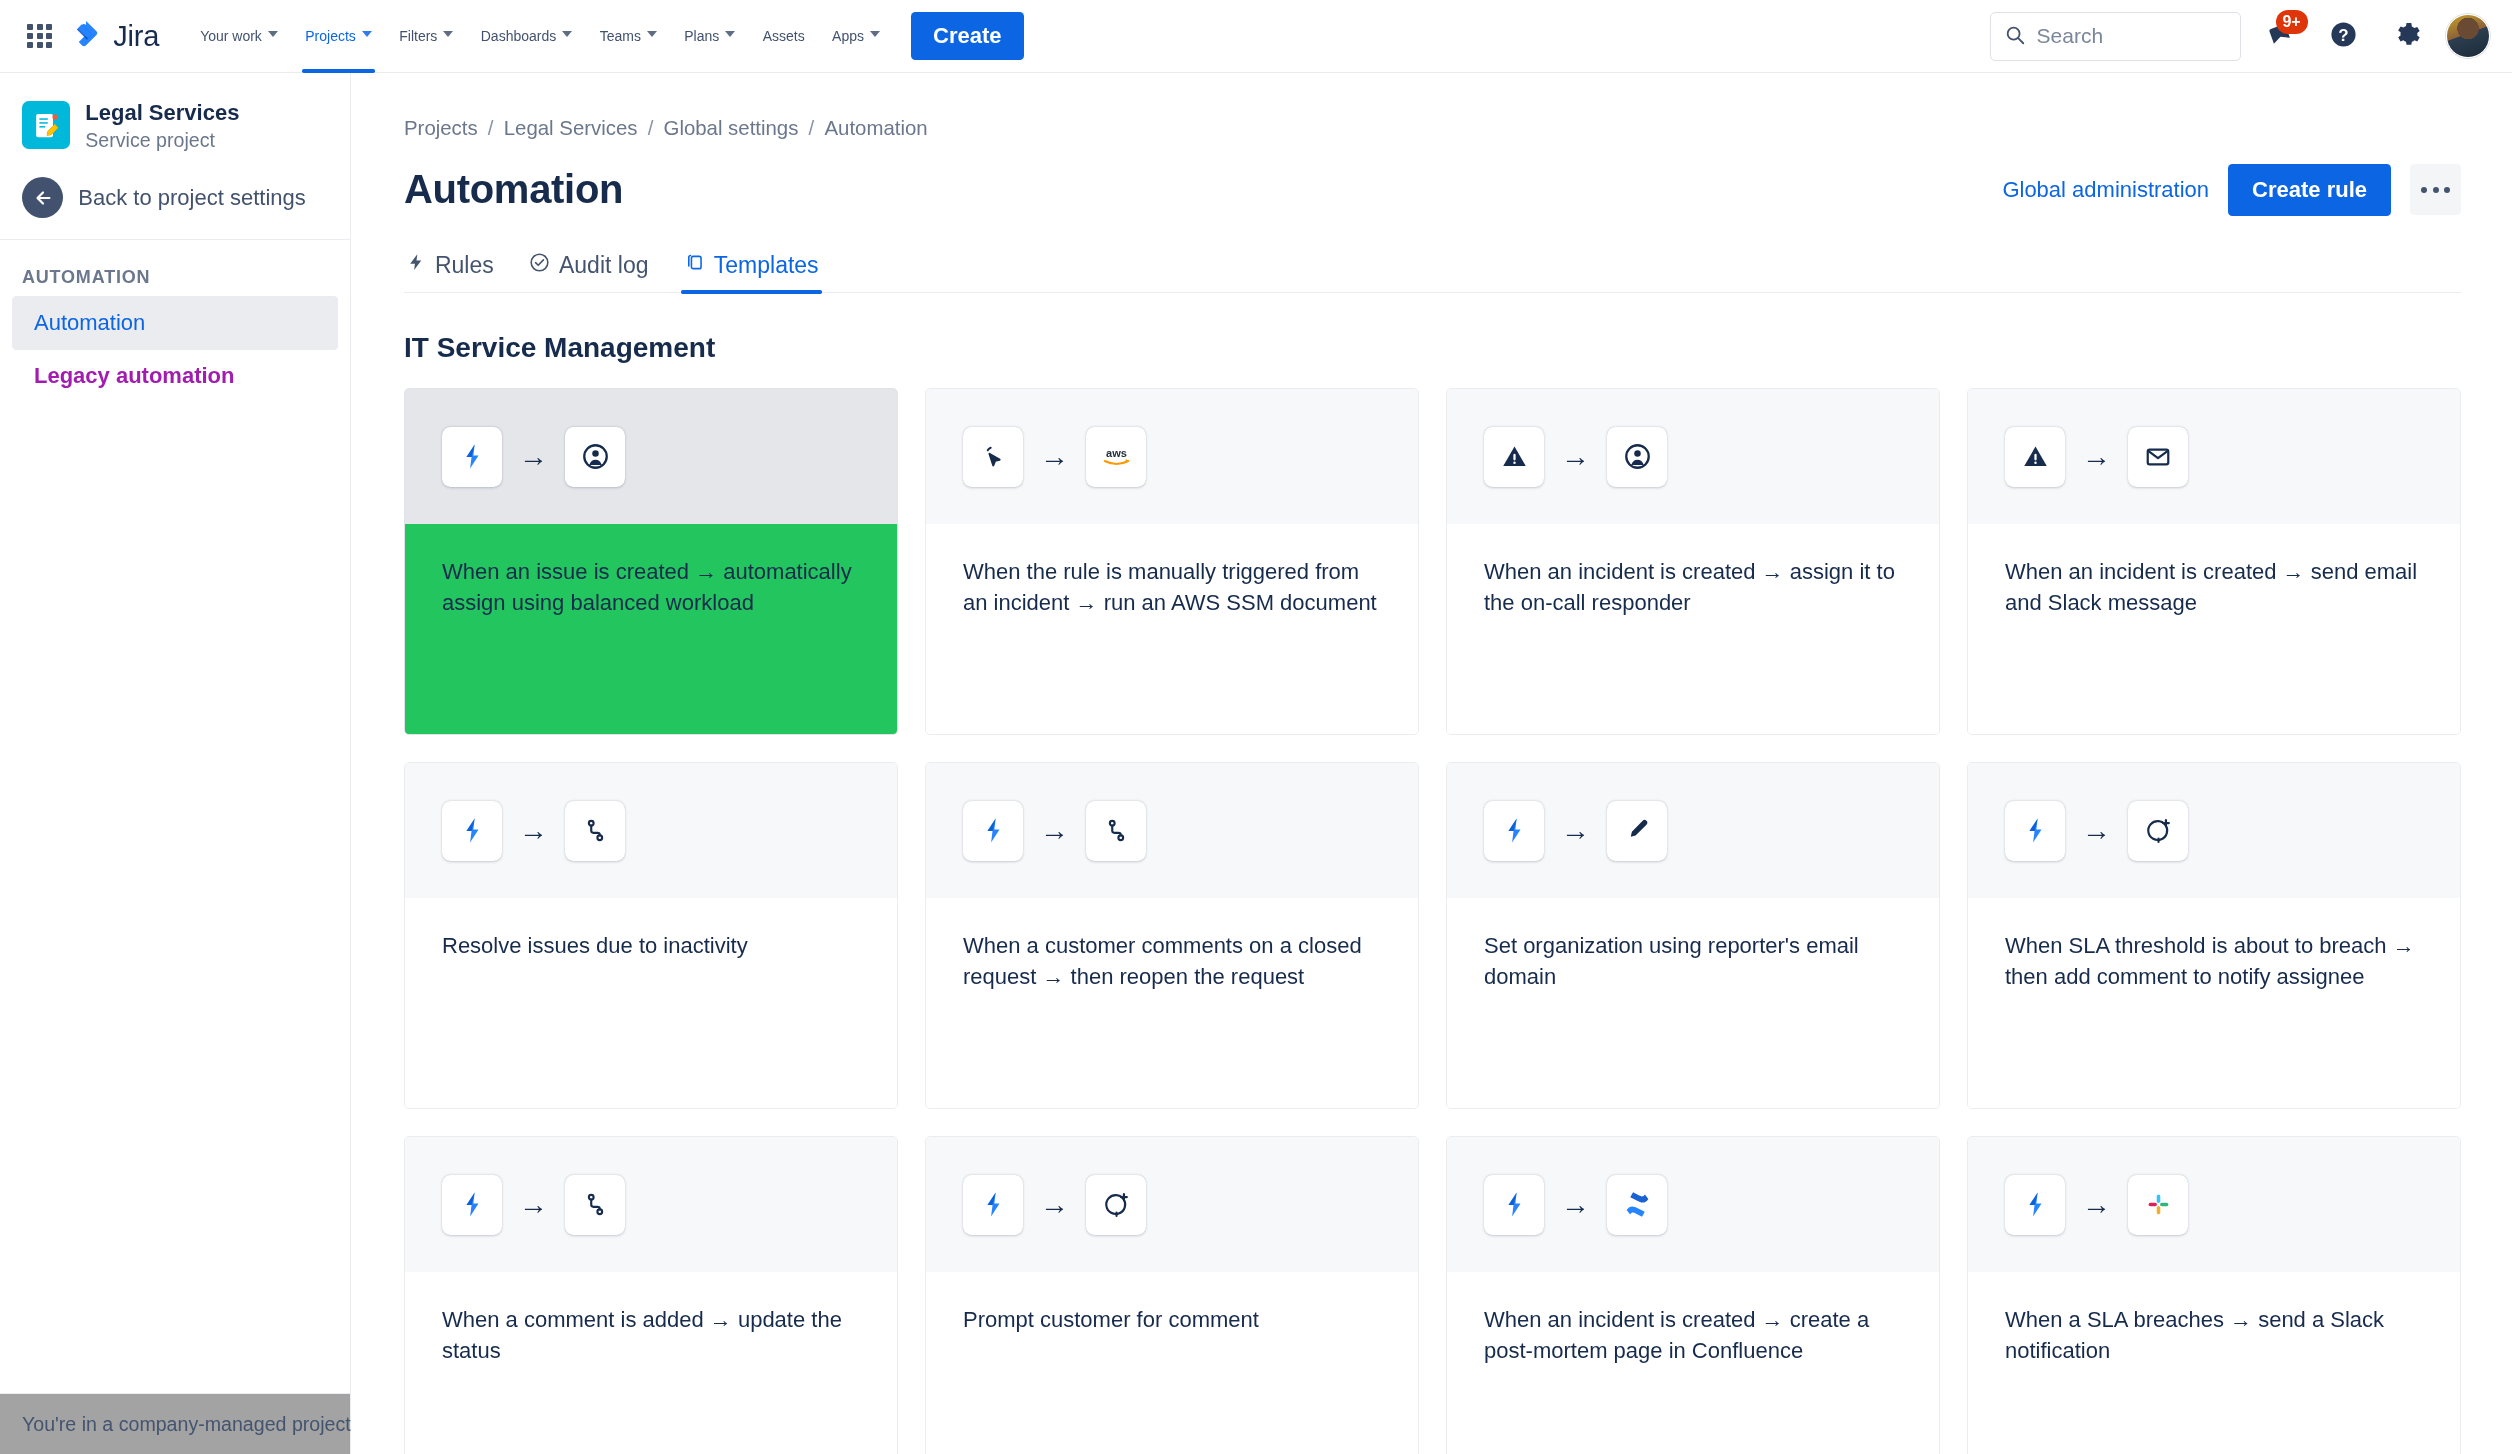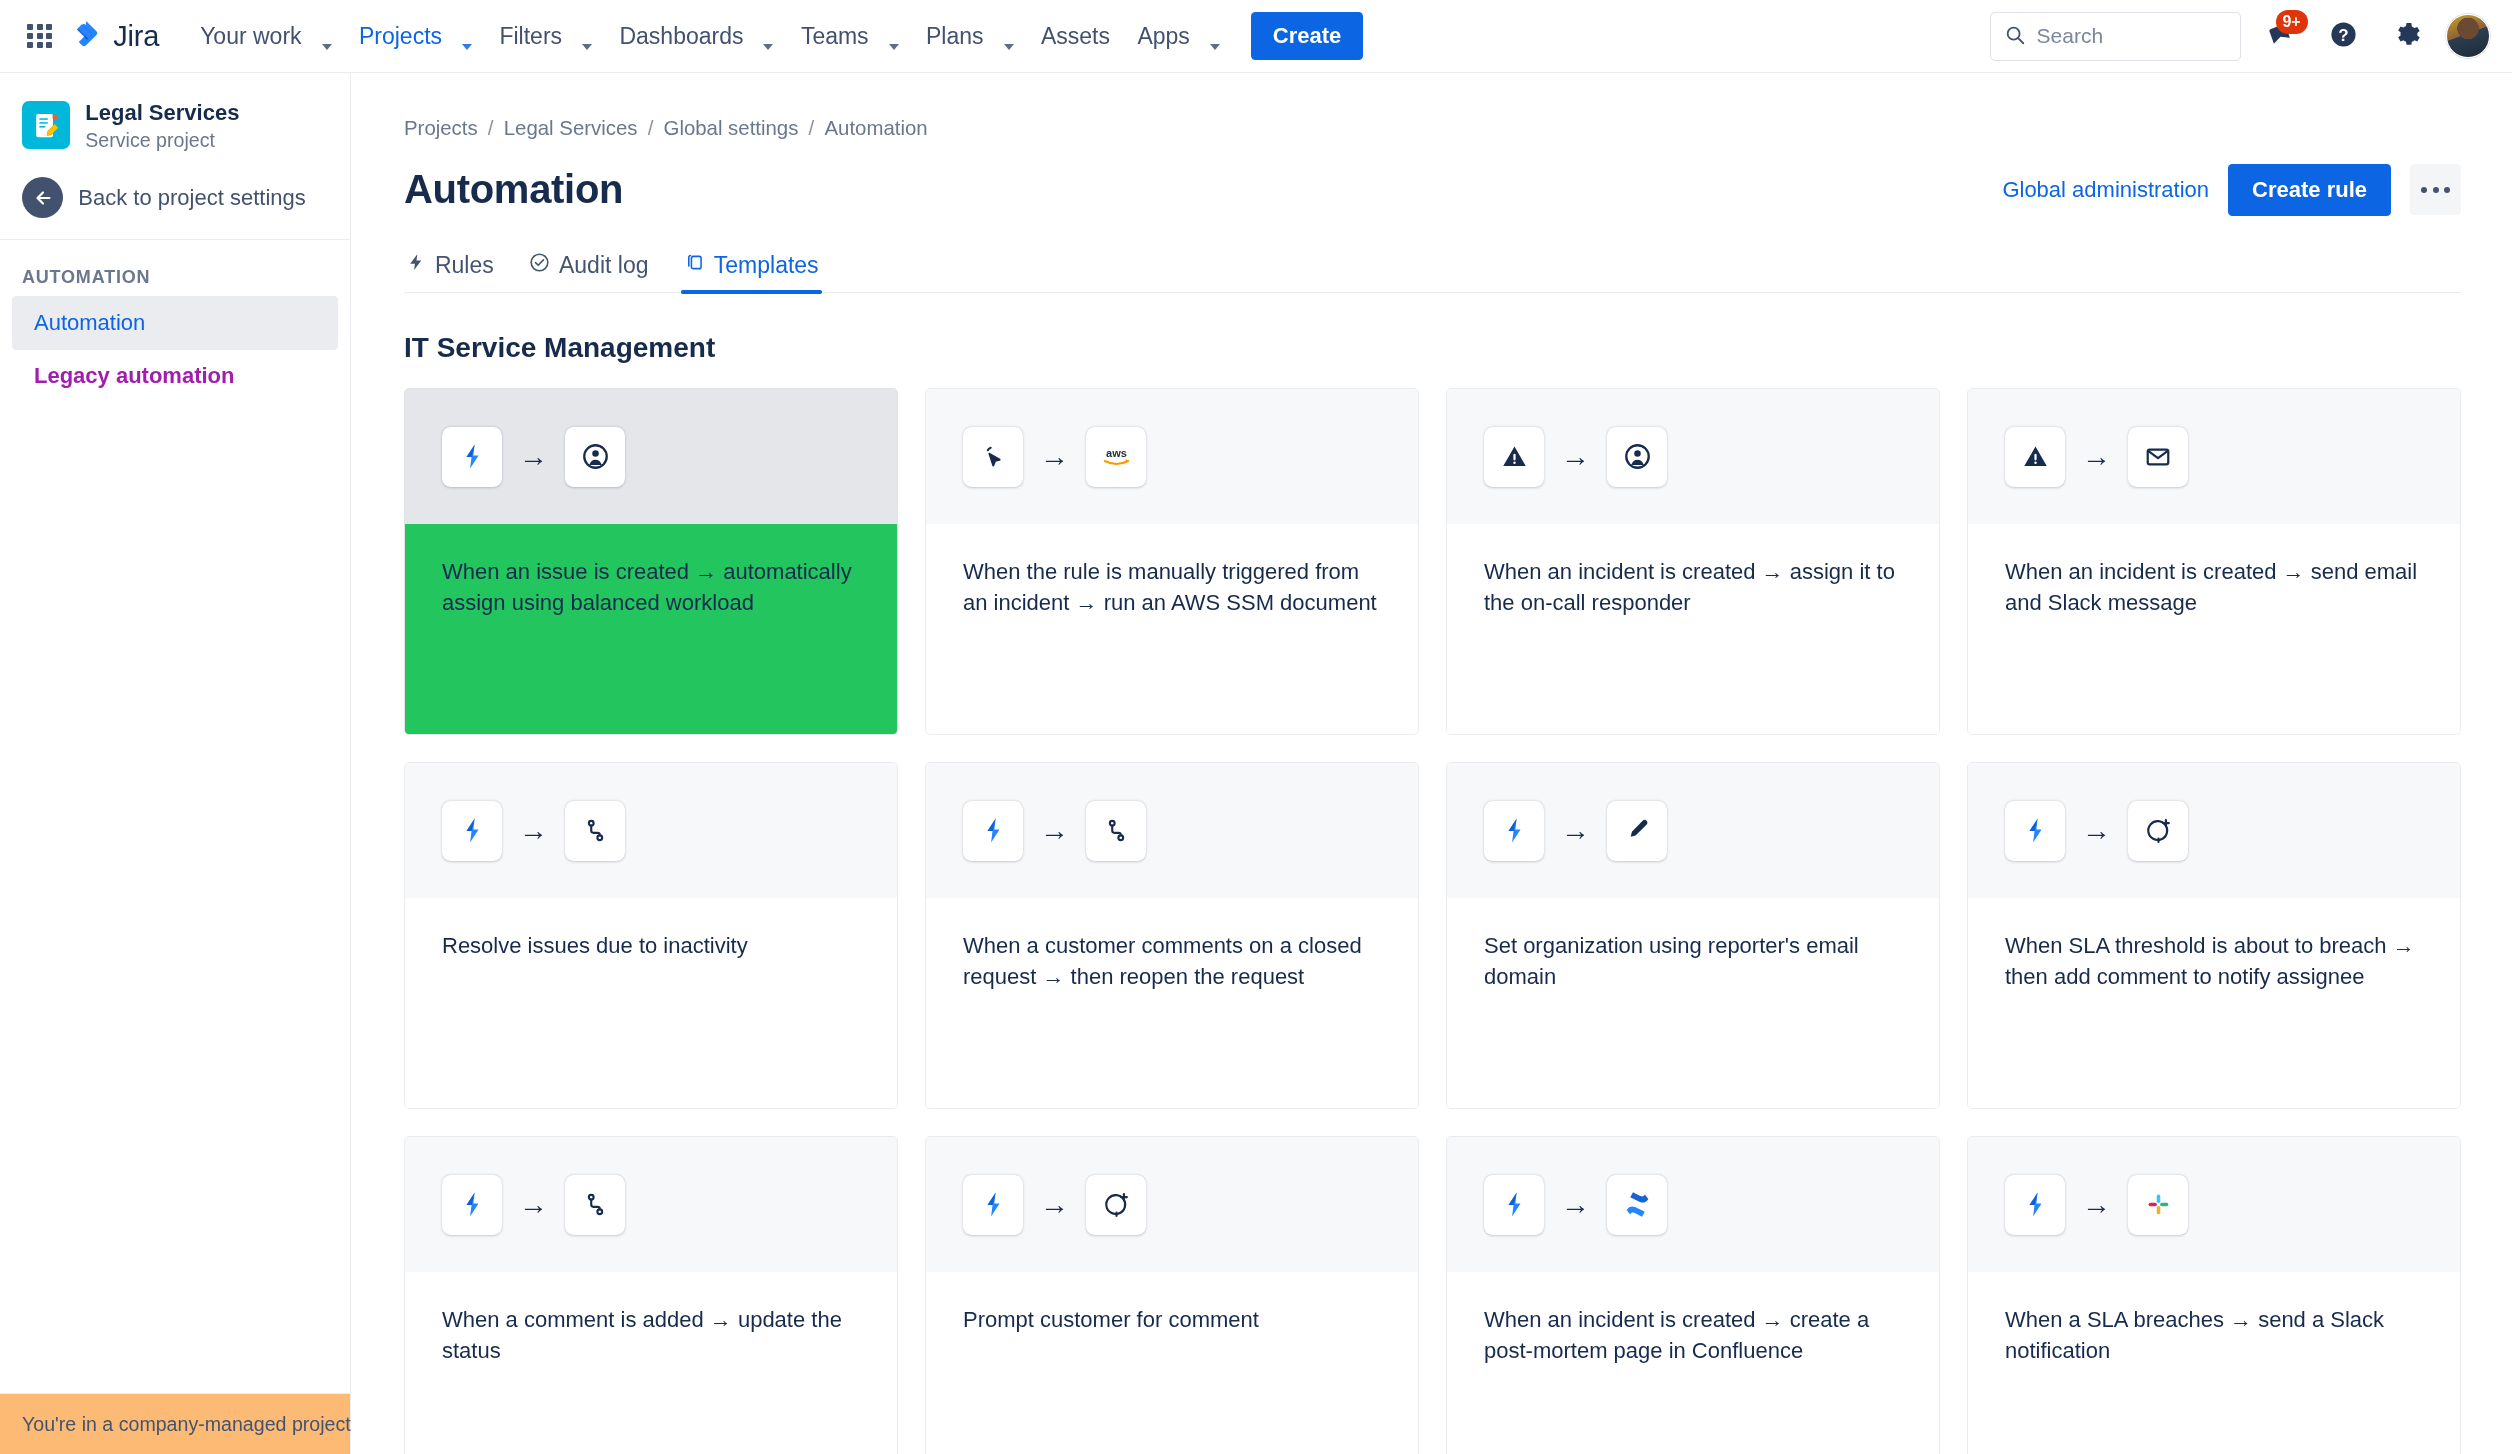--- a/index.html
+++ b/index.html
@@ -32,23 +32,23 @@
     grid-template-rows: repeat(3, 6px);
     gap: 3.4px;
   }
   .appswitcher .dots i { background: #42526E; border-radius: 0.9px; display: block; width: 6px; height: 6px; }
 
   .brand { display: flex; align-items: center; gap: 10.2px; margin-left: 12px; cursor: pointer; }
   .brand-name { font-size: 29px; color: #172B4D; letter-spacing: -0.2px; }
 
   .navitems { display: flex; align-items: center; margin-left: 29px; gap: 3.4px; }
   .navitem {
-    display: flex; align-items: flex-end; gap: 20px;
+    display: flex; align-items: flex-start; gap: 6px;
     padding: 8.5px 12px;
-    font-size: 23px; color: #42526E;
+    font-size: 14px; color: #42526E;
     border-radius: 4.3px; cursor: pointer;
     position: relative; white-space: nowrap;
   }
   .navitem.active { color: #0C66E4; font-weight: 500; }
   .navitem.active::after {
     content: ""; position: absolute;
     left: 8.5px; right: 8.5px; bottom: -20.4px; height: 4.3px;
     background: #0C66E4; border-radius: 1.7px;
   }
   .caret { width: 0; height: 0; border-left: 5.1px solid transparent; border-right: 5.1px solid transparent; border-top: 6px solid currentColor; opacity: .85; margin-top: 2.6px; }
@@ -128,21 +128,21 @@
     font-size: 22px; color: #a21caf;
     padding: 13.6px 22px; margin: 0 12px;
     border-radius: 4.3px; cursor: pointer; font-weight: bold;
   }
   .sb-item.active { background: #EBECF0; color: #0C66E4; font-weight: 500; }
 
   .sb-footer {
     margin-top: auto;
     font-size: 19.6px; color: #44546F;
     padding: 19px 22px 19px 22px;
-    background: #fdba74;
+    background: #a3a3a3;
     border-top: 0.9px solid #EBECF0;
     white-space: nowrap;
   }
 
   
   .main { flex: 1; padding: 0 0 0 0; overflow: hidden; position: relative; background: #fff; }
   .main-inner { padding: 44px 51px 0 53px; }
 
   .breadcrumb { display: flex; align-items: center; gap: 10.2px; font-size: 20.4px; color: #6B778C; }
   .breadcrumb .bc { cursor: pointer; }

